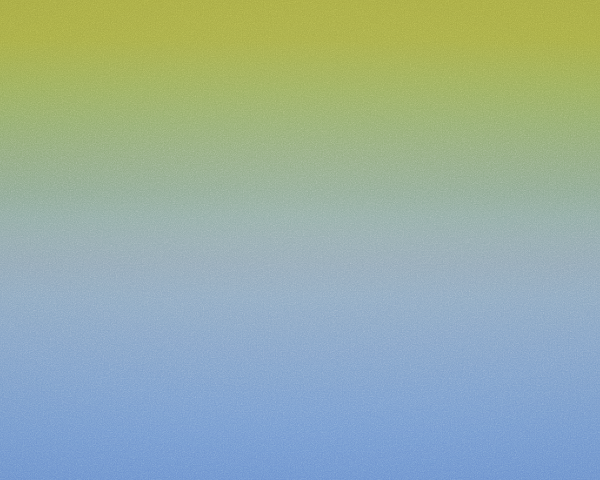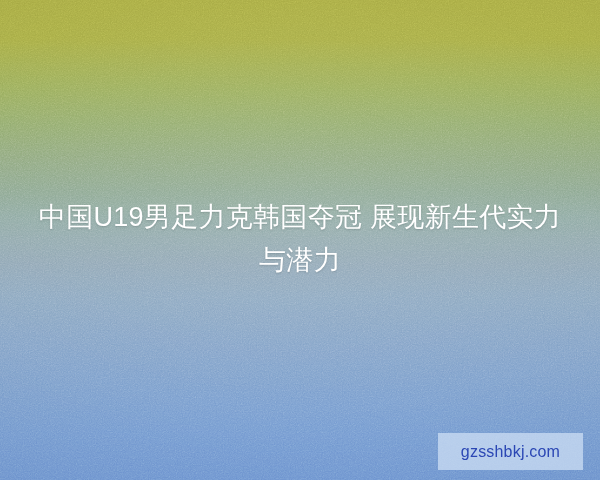--- a/index.html
+++ b/index.html
@@ -102,19 +102,15 @@
   <svg id="banner-noise" width="600" height="480" xmlns="http://www.w3.org/2000/svg">
     <filter id="grainFilter">
       <feTurbulence type="fractalNoise" baseFrequency="0.85" numOctaves="3" stitchTiles="stitch"></feTurbulence>
       <feColorMatrix type="saturate" values="0"></feColorMatrix>
     </filter>
     <rect width="600" height="480" filter="url(#grainFilter)"></rect>
   </svg>
 
   <div id="banner-vignette"></div>
 
-  <div id="banner-headline">中国U19男足力克韩国夺冠 展现新生代实力与潜力</div>
 
-  <div id="site-watermark">
-    <span id="site-watermark-label">gzsshbkj.com</span>
-  </div>
 
 </div>
 
 </body></html>

